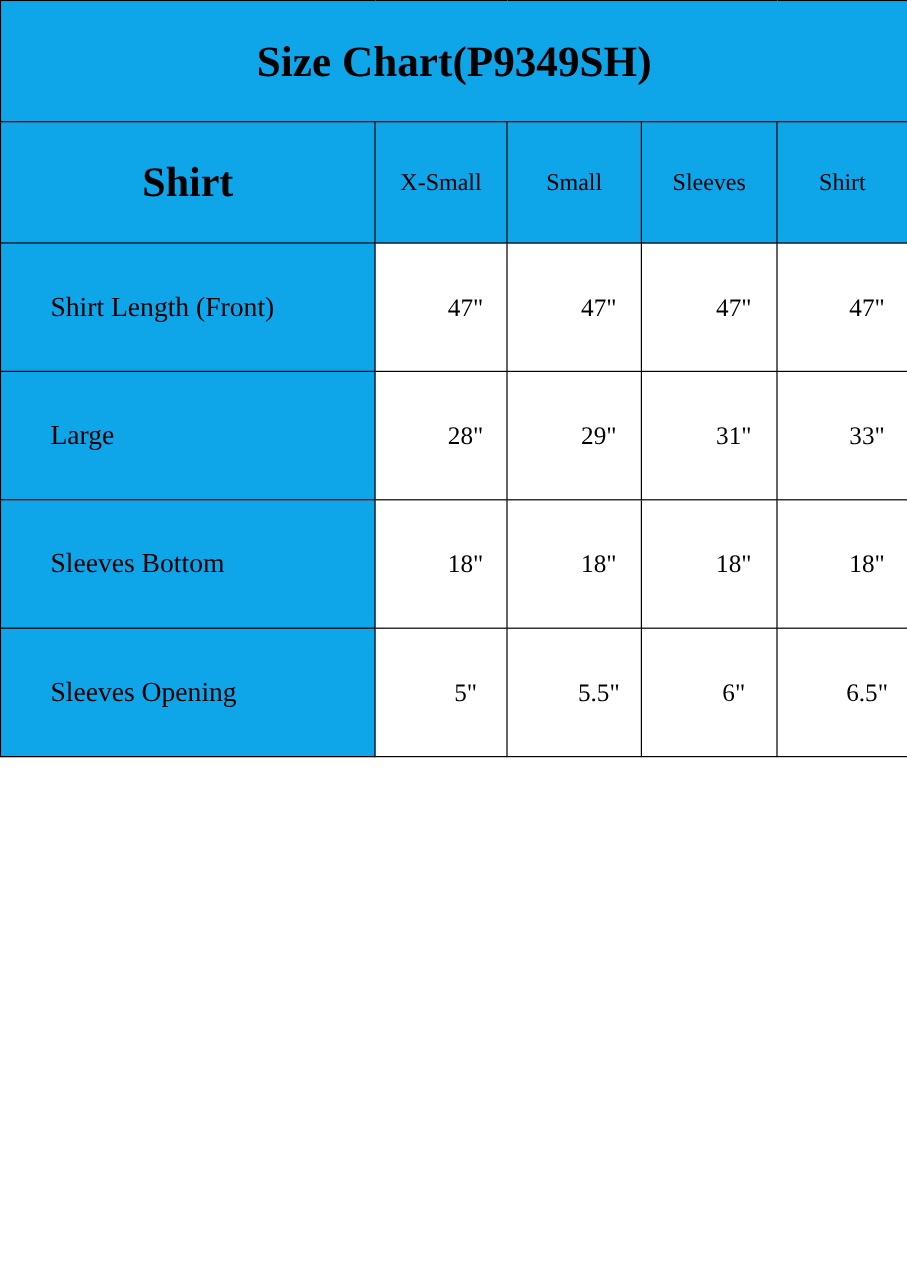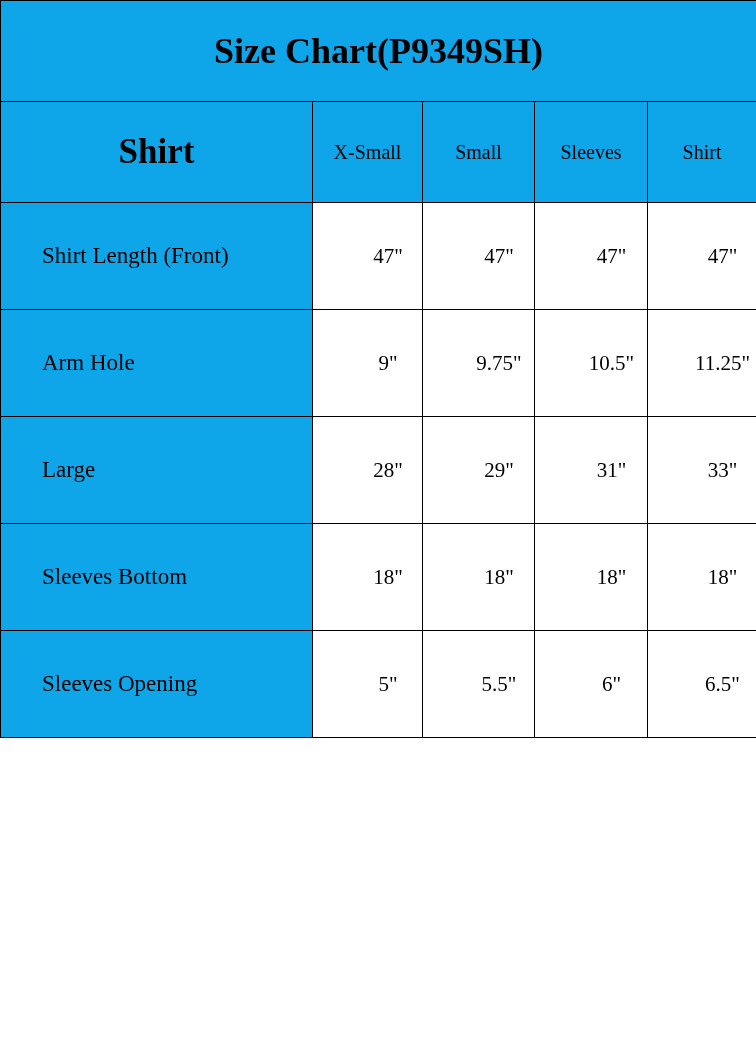--- a/index.html
+++ b/index.html
@@ -93,27 +93,20 @@
     </tr>
 
     <tr class="body-row">
       <td class="row-label">Shirt Length (Front)</td>
       <td class="value-cell">47"</td>
       <td class="value-cell">47"</td>
       <td class="value-cell">47"</td>
       <td class="value-cell">47"</td>
     </tr>
     <tr class="body-row">
-      <td class="row-label">Arm Hole</td>
-      <td class="value-cell">9"</td>
-      <td class="value-cell">9.75"</td>
-      <td class="value-cell">10.5"</td>
-      <td class="value-cell">11.25"</td>
-    </tr>
-    <tr class="body-row">
       <td class="row-label">Large</td>
       <td class="value-cell">28"</td>
       <td class="value-cell">29"</td>
       <td class="value-cell">31"</td>
       <td class="value-cell">33"</td>
     </tr>
     <tr class="body-row">
       <td class="row-label">Sleeves Bottom</td>
       <td class="value-cell">18"</td>
       <td class="value-cell">18"</td>

